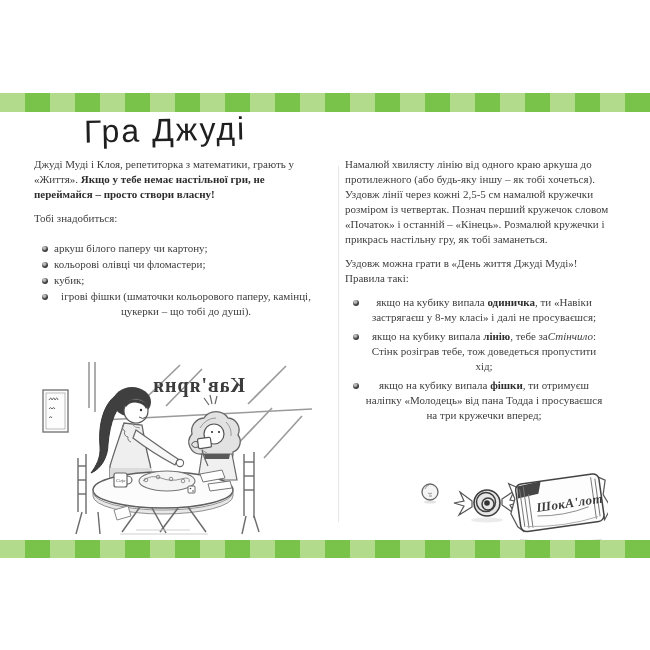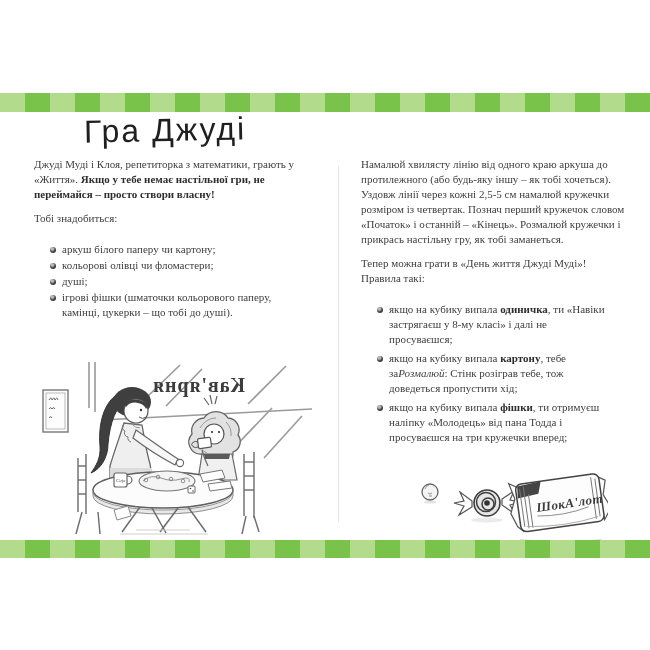--- a/index.html
+++ b/index.html
@@ -11,25 +11,25 @@
           var(--stripe-dark,#79c34a) 25px 50px);}
   .band-top{top:93px;height:19px;}
   .band-bottom{top:540px;height:18px;}
   .title{position:absolute;left:84px;top:112px;
          font-family:"Liberation Sans",sans-serif;
          font-size:32px;letter-spacing:2px;color:var(--title-ink,#1f1f1f);
          transform:rotate(-1.2deg);white-space:nowrap;}
   .divider{position:absolute;left:338px;top:166px;width:1px;height:356px;background:#e7e7e7;}
   .col{position:absolute;top:157px;font-size:11px;line-height:15px;}
   .col-left{left:34px;width:292px;}
-  .col-right{left:361px;width:266px;}
+  .col-right{left:345px;width:266px;}
   p{margin:0 0 9px 0;}
   b{color:#2d2d2d;}
   .list-head{margin-bottom:15px;}
-  ul{list-style:none;margin:16px;padding:0;}
+  ul{list-style:none;margin:8px;padding:0;text-align:center;}
   li{display:flex;gap:6px;margin-bottom:1px;}
   .rules li{margin-bottom:4px;}
   .dot{flex:none;width:6px;height:6px;border-radius:50%;margin-top:5px;
        background:radial-gradient(circle at 38% 32%, #b9b9b9 0 22%, #4a4a4a 50%, #1e1e1e 100%);}
   .cafe-illustration{position:absolute;left:40px;top:362px;}
   .candy-illustration{position:absolute;left:408px;top:460px;}
   svg text{font-family:"Liberation Serif",serif;}
 </style>
 </head>
 <body>
@@ -47,42 +47,42 @@
       <li>
           <span class="dot"></span>
           <span>аркуш білого паперу чи картону;</span>
         </li>
       <li>
           <span class="dot"></span>
           <span>кольорові олівці чи фломастери;</span>
         </li>
       <li>
           <span class="dot"></span>
-          <span>душі;</span>
+          <span>кубик;</span>
         </li>
       <li>
           <span class="dot"></span>
           <span>ігрові фішки (шматочки кольорового паперу, камінці, цукерки – що тобі до душі).</span>
         </li>
     </ul>
   </div>
 
   <div class="divider"></div>
 
   <div class="col col-right">
     <p>Намалюй хвилясту лінію від одного краю аркуша до протилежного (або будь-яку іншу – як тобі хочеться). Уздовж лінії через кожні 2,5-5 см намалюй кружечки розміром із четвертак. Познач перший кружечок словом «Початок» і останній – «Кінець». Розмалюй кружечки і прикрась настільну гру, як тобі заманеться.</p>
-    <p>Тепер можна грати в «День життя Джуді Муді»! Правила такі:</p>
+    <p>Уздовж можна грати в «День життя Джуді Муді»! Правила такі:</p>
     <ul class="rules">
       <li>
           <span class="dot"></span>
           <span><span>якщо на кубику випала </span><b>одиничка</b><span>, ти «Навіки застрягаєш у 8-му класі» і далі не просуваєшся;</span><i></i><span></span></span>
         </li>
       <li>
           <span class="dot"></span>
-          <span><span>якщо на кубику випала </span><b>картону</b><span>, тебе за</span><i>Розмалюй</i><span>: Стінк розіграв тебе, тож доведеться пропустити хід;</span></span>
+          <span><span>якщо на кубику випала </span><b>лінію</b><span>, тебе за</span><i>Стінчило</i><span>: Стінк розіграв тебе, тож доведеться пропустити хід;</span></span>
         </li>
       <li>
           <span class="dot"></span>
           <span><span>якщо на кубику випала </span><b>фішки</b><span>, ти отримуєш наліпку «Молодець» від пана Тодда і просуваєшся на три кружечки вперед;</span><i></i><span></span></span>
         </li>
     </ul>
   </div>
 
   <svg class="cafe-illustration" width="274" height="174" viewBox="0 0 274 174">
     <g stroke="#9a9a9a" stroke-width="1.6" fill="none">

